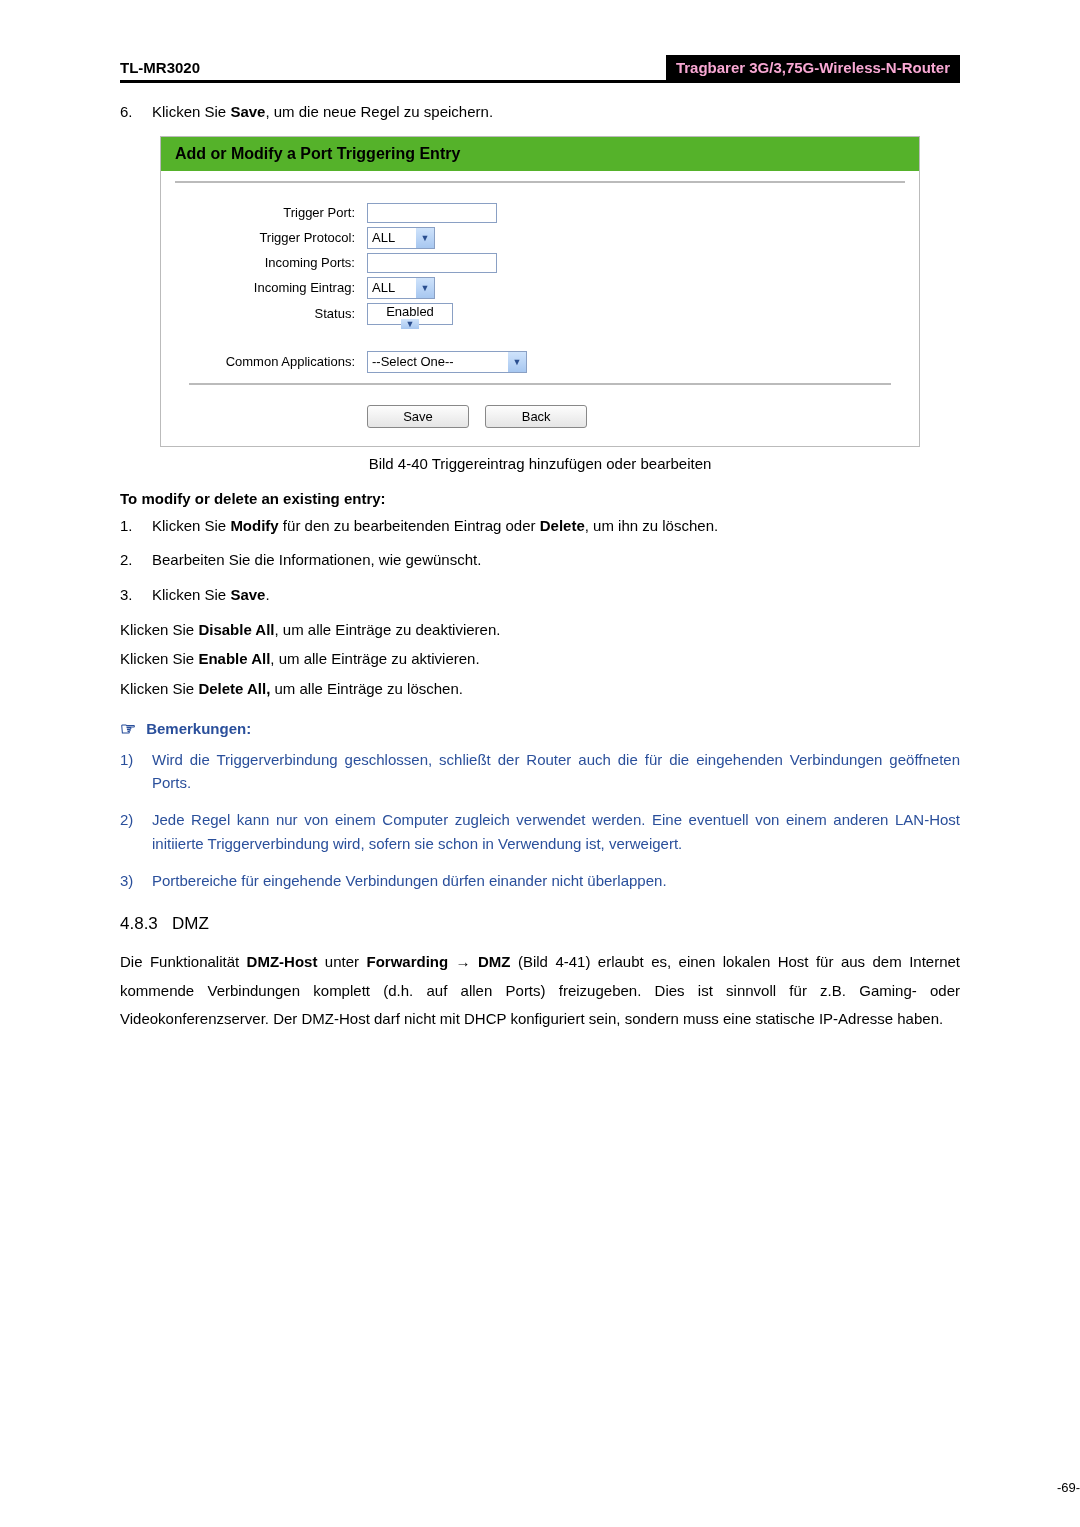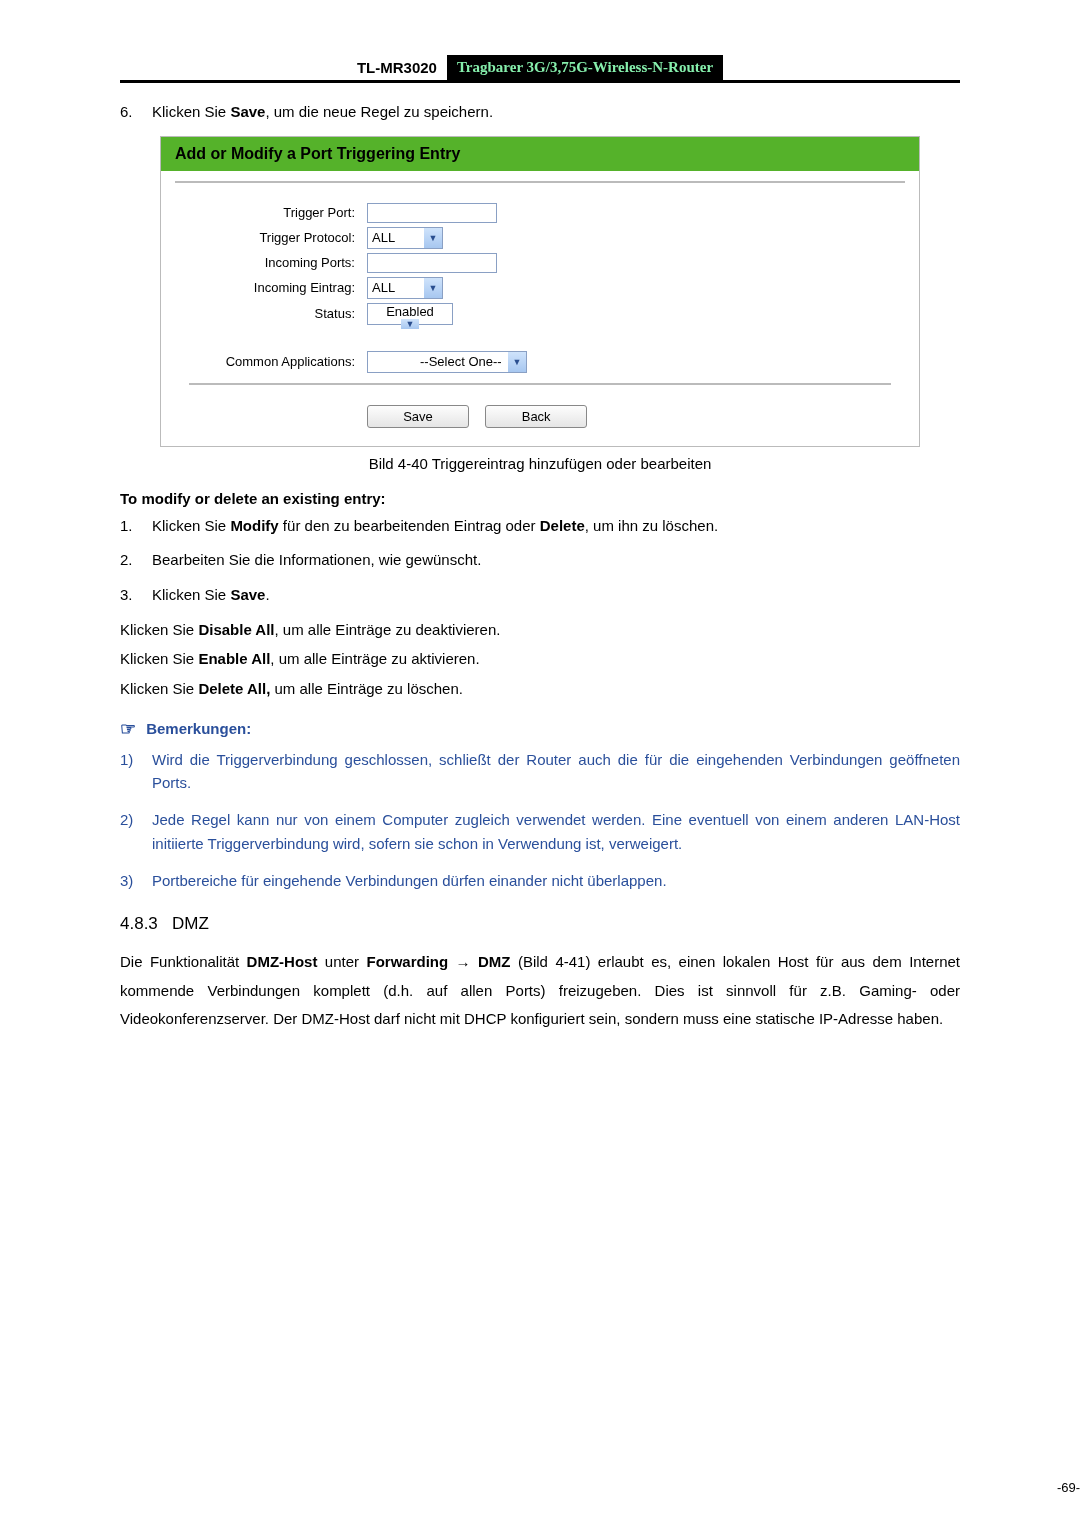--- a/index.html
+++ b/index.html
@@ -13,35 +13,34 @@
     width: 1080px;
     height: 1527px;
     position: relative;
     box-sizing: border-box;
     padding: 55px 120px 40px 120px;
   }
 
   
   .hdr {
     display: flex;
-    justify-content: center;
+    justify-content: space-between;
     align-items: stretch;
     border-bottom: 3px solid #000;
     margin-bottom: 18px;
   }
   .hdr .model {
     font-weight: bold;
     padding: 4px 10px 4px 0;
   }
   .hdr .tagline {
     background: #000;
-    color: #86efac;
+    color: #f9a8d4;
     font-weight: bold;
     padding: 4px 10px;
-    font-family: Liberation Serif, serif;
   }
 
   
   .numrow {
     display: flex;
     margin: 4px 0 12px 0;
     line-height: 1.5;
   }
   .numrow .num {
     width: 32px;
@@ -91,23 +90,23 @@
     box-sizing: border-box;
   }
   .select-sm, .select-md, .select-lg {
     display: inline-flex;
     align-items: center;
     border: 1px solid #8aa0c4;
     height: 22px;
     background: #fff;
     box-sizing: border-box;
   }
-  .select-sm { width: 76px; }
+  .select-sm { width: 68px; }
   .select-md { width: 86px; flex-direction: column; }
-  .select-lg { width: 160px; padding-left: 48px; }
+  .select-lg { width: 160px; }
   .select-sm span, .select-md span, .select-lg span {
     flex: 1;
     padding: 0 4px;
     font-size: 13px;
   }
   .dd-arrow {
     width: 18px;
     height: 100%;
     background: linear-gradient(#cfe3fb, #a7c7f0);
     display: flex;

